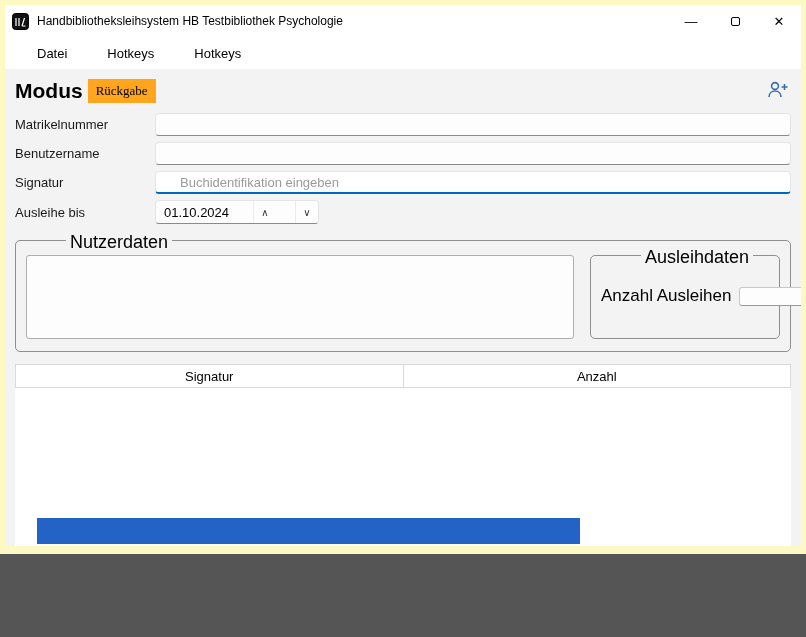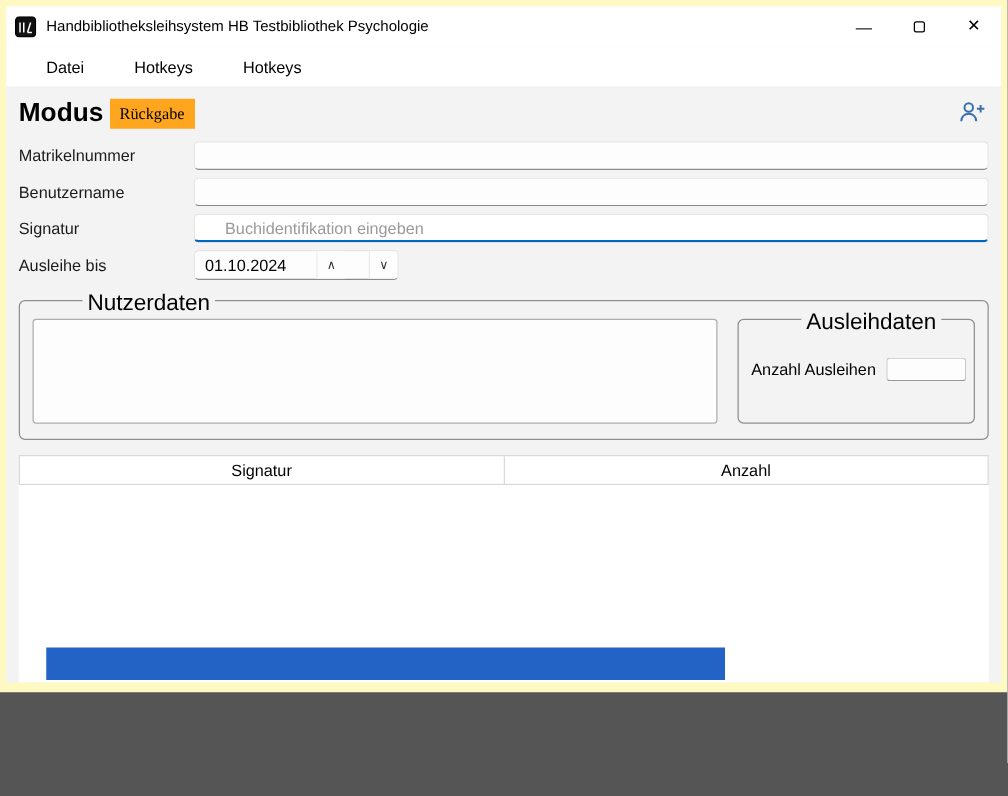--- a/index.html
+++ b/index.html
@@ -37,21 +37,21 @@
   .spin{display:inline-flex;align-items:stretch;height:24px;background:#fdfdfd;border:1px solid #e5e5e5;border-bottom:1px solid #8a8a8a;border-radius:4px;overflow:hidden;gap:19px;}
   .spin input{width:78px;border:none;background:transparent;font-size:13px;padding:0 0 0 8px;outline:none;color:#000;}
   .spinbtn{width:23px;display:flex;align-items:center;justify-content:center;font-size:10px;color:#333;border-left:1px solid #ececec;background:#fdfdfd;cursor:default;}
 
   .group{border:1px solid #8f8f8f;border-radius:5px;position:relative;margin-top:10px;padding:14px 10px 12px 10px;}
   .gtitle{position:absolute;top:-9px;left:10px;background:#f3f3f3;padding:0 4px;font-size:18px;color:#000;margin-left:40px;}
   .ginner{display:flex;gap:16px;}
   .bigtext{flex:1;height:84px;background:#fdfdfd;border:1px solid #adadad;border-radius:3px;resize:none;outline:none;font-size:13px;padding:4px 6px;color:#000;}
   .subgroup{width:190px;flex:none;border:1px solid #8f8f8f;border-radius:5px;position:relative;padding:30px 10px 10px 10px;}
   .anzrow{display:flex;align-items:center;gap:8px;}
-  .anzlabel{font-size:13px;color:#000;white-space:nowrap;}
+  .anzlabel{font-size:17px;color:#000;white-space:nowrap;}
   .anzinput{width:64px;height:19px;background:#fdfdfd;border:1px solid #c8c8c8;border-bottom:1px solid #9a9a9a;border-radius:3px;font-size:12px;padding:0 4px;outline:none;}
 
   .table{margin-top:12px;flex:1;display:flex;flex-direction:column;min-height:0;}
   .thead{display:flex;height:24px;background:#fff;border-top:1px solid #d9d9d9;border-bottom:1px solid #d9d9d9;flex:none;}
   .th{flex:1;display:flex;align-items:center;justify-content:center;font-size:13px;color:#000;border-right:1px solid #d9d9d9;}
   .th:first-child{border-left:1px solid #d9d9d9;}
   .tbody{flex:1;background:#fff;min-height:0;overflow:auto;}
 
   .statusrow{height:30px;background:#fff;position:relative;flex:none;}
   .progress{position:absolute;left:22px;top:2px;height:26px;background:#2363c5;width:0;}

